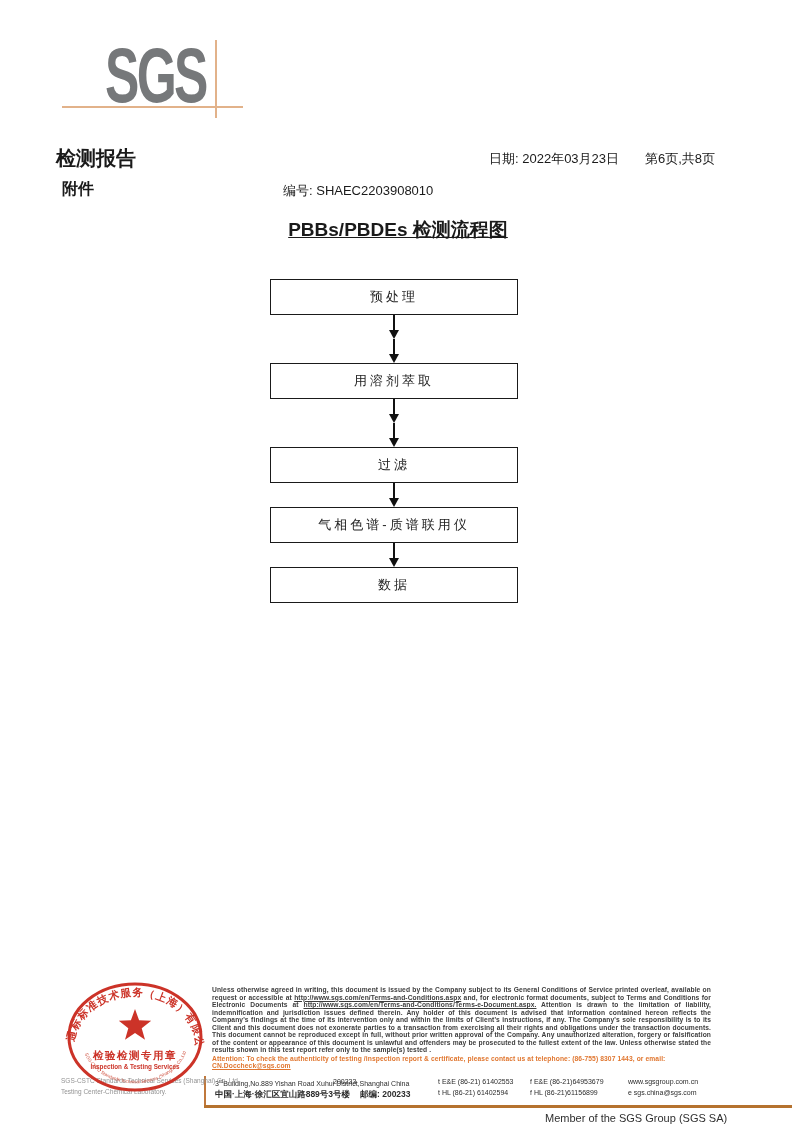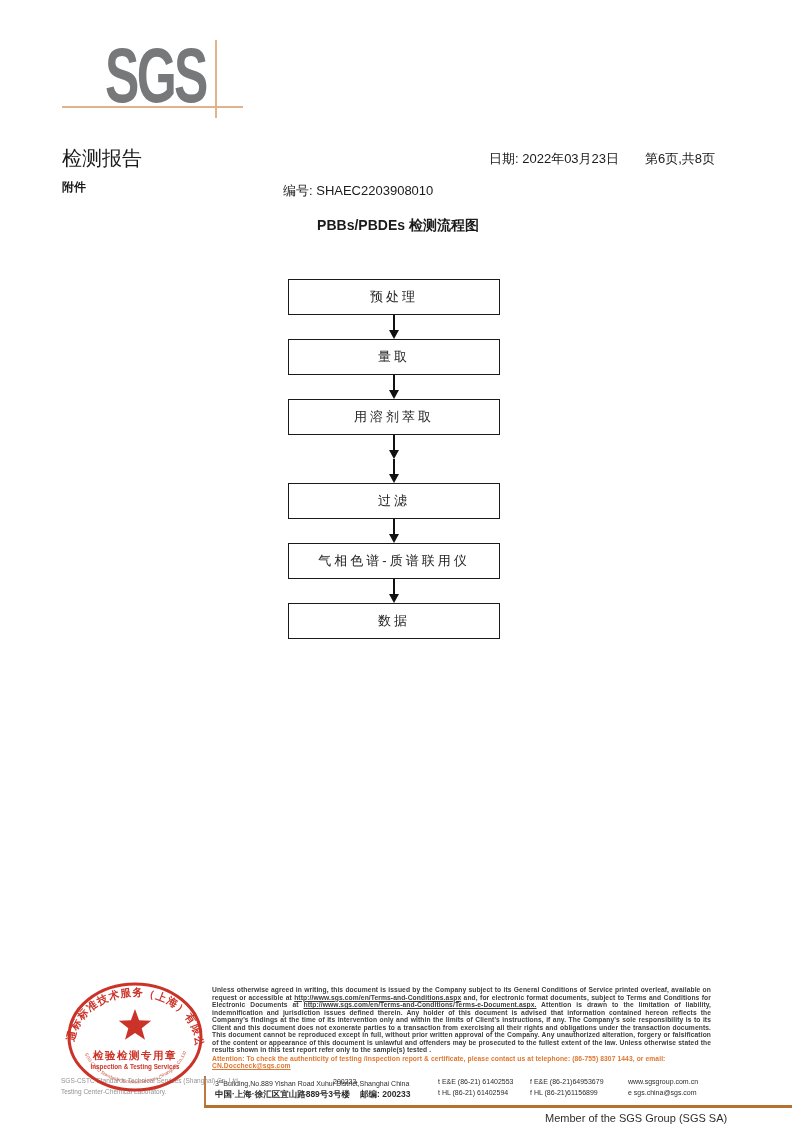--- a/index.html
+++ b/index.html
@@ -17,33 +17,33 @@
   .logo-text {
     left: 105px; top: 36px;
     font-size: 78px; line-height: 78px; font-weight: bold;
     color: #76787a; letter-spacing: -4px;
     transform: scaleX(0.66); transform-origin: left top;
   }
   .logo-hline { left: 62px; top: 106px; width: 181px; height: 2px; background: #e2b28a; }
   .logo-vline { left: 215px; top: 40px; width: 2px; height: 78px; background: #e2b28a; }
 
   
-  .report-title { left: 62px; top: 145px; font-size: 20px; font-weight: normal; }
+  .report-title { left: 56px; top: 145px; font-size: 20px; font-weight: bold; }
   .report-no    { left: 283px; top: 150px; font-size: 13px; margin-top: 32px; }
   .report-date  { left: 489px; top: 150px; font-size: 13px; }
   .page-info    { left: 645px; top: 150px; font-size: 13px; }
-  .attachment   { left: 62px; top: 179px; font-size: 12px; font-weight: bold; }
+  .attachment   { left: 62px; top: 179px; font-size: 16px; font-weight: bold; }
 
   
   .fc-title { left: 0; top: 217px; width: 796px; text-align: center;
-              font-size: 14px; font-weight: bold; }
+              font-size: 19px; font-weight: bold; text-decoration: underline; }
   .flowchart { left: 285px; top: 279px; width: 218px;
                display: flex; flex-direction: column; align-items: center; }
   .fc-box {
-    width: 212px; height: 36px;
+    width: 248px; height: 36px;
     border: 1.4px solid #1a1a1a; background: #fff;
     display: flex; align-items: center; justify-content: center;
     font-size: 13px; letter-spacing: 3px; color: #222;
   }
   .fc-arrow { height: 24px; display: flex; flex-direction: column; align-items: center; }
   .fc-arrow .stem { width: 2.4px; height: 15px; background: #111; }
   .fc-arrow .head {
     width: 0; height: 0;
     border-left: 5.5px solid transparent; border-right: 5.5px solid transparent;
     border-top: 9px solid #111;
@@ -101,21 +101,20 @@
 <div class="abs attachment">附件</div>
 
 <div class="abs fc-title">PBBs/PBDEs 检测流程图</div>
 
 <div class="abs flowchart">
   <div class="fc-box">预处理</div>
   <div class="fc-arrow">
       <div class="stem"></div>
       <div class="head"></div>
     </div>
-  <div class="fc-box">量取</div>
   <div class="fc-arrow">
       <div class="stem"></div>
       <div class="head"></div>
     </div>
   <div class="fc-box">用溶剂萃取</div>
   <div class="fc-arrow">
       <div class="stem"></div>
       <div class="head"></div>
     </div>
   <div class="fc-arrow">

